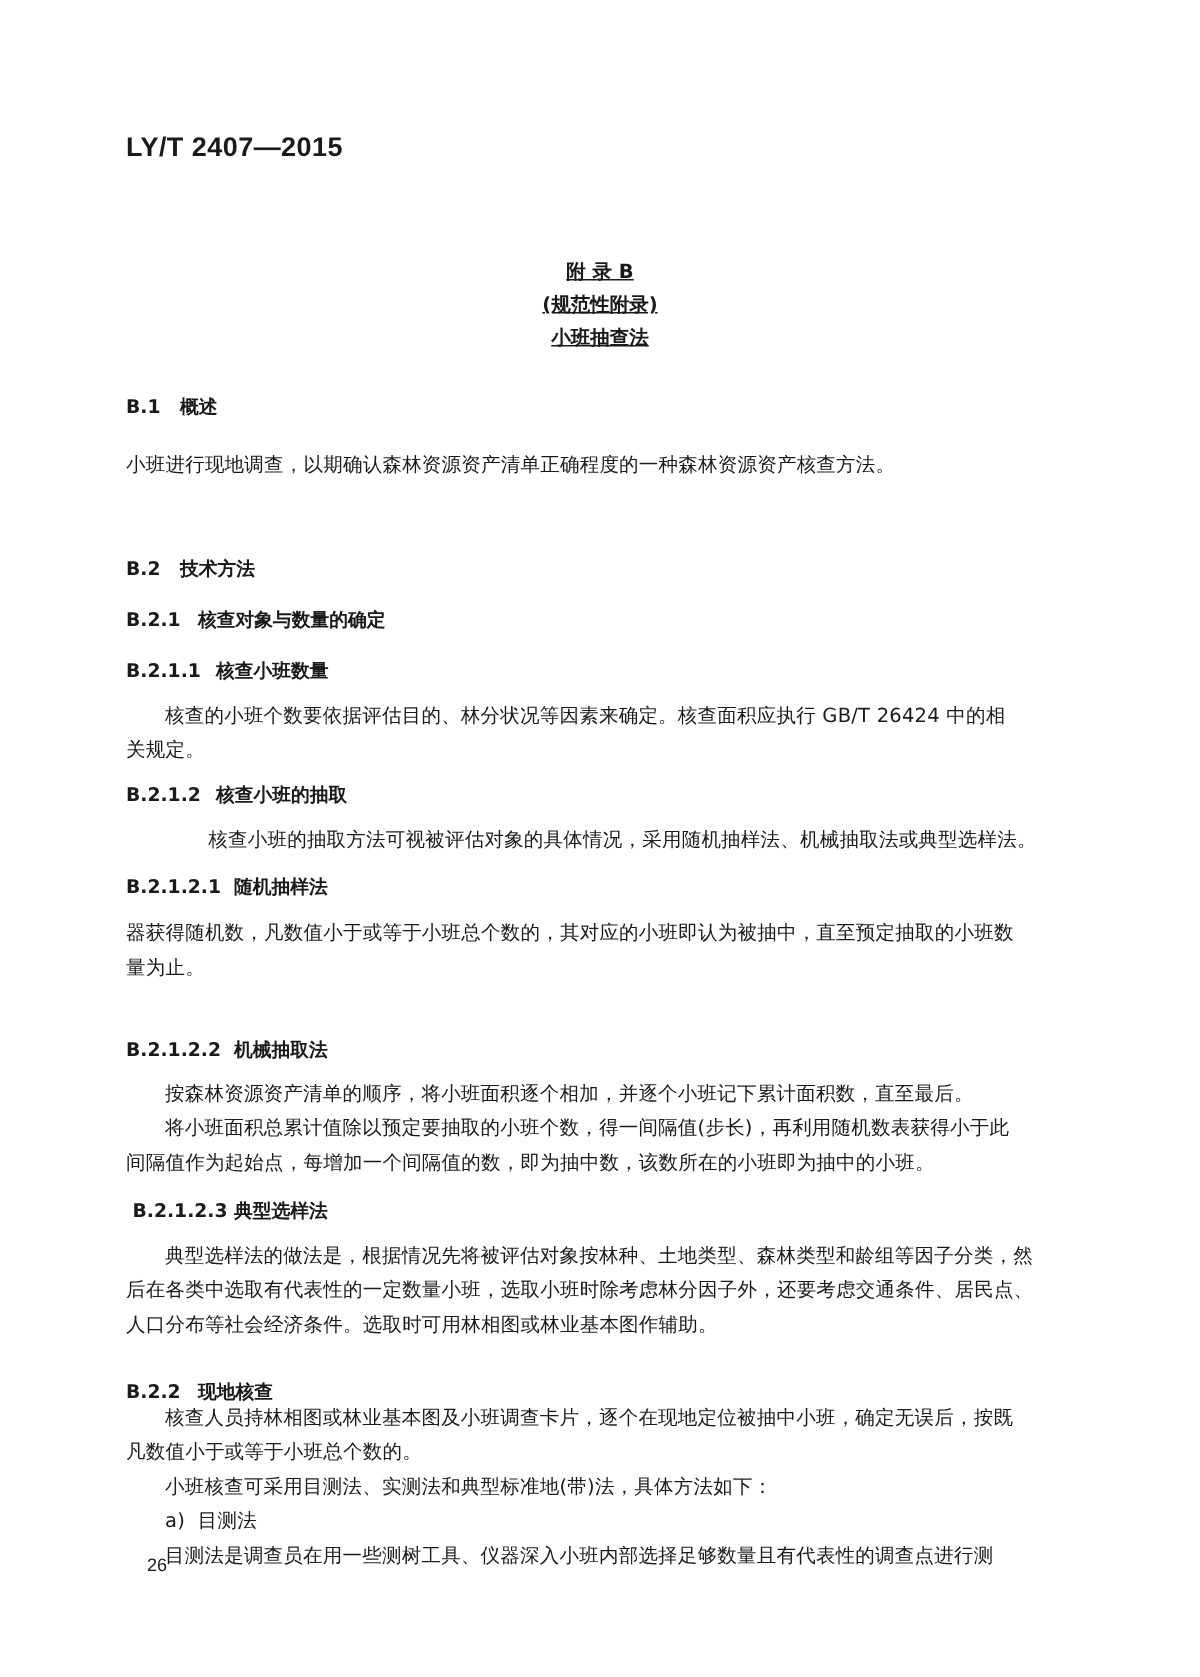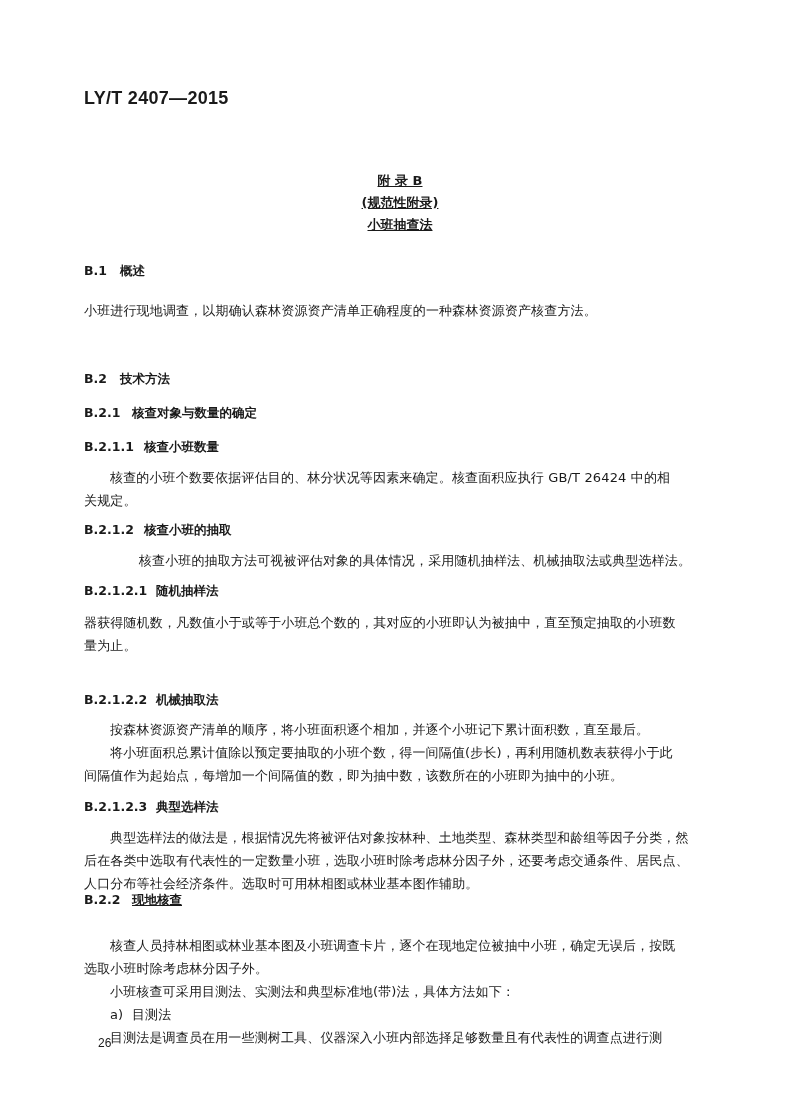--- a/index.html
+++ b/index.html
@@ -71,32 +71,32 @@
 <div class="heading" style="top:692px;">
   <span class="num" style="width:72px;">B.2.1.2.2</span><span>机械抽取法</span>
 </div>
 <div class="para" style="top:718px;">
   <p>按森林资源资产清单的顺序，将小班面积逐个相加，并逐个小班记下累计面积数，直至最后。</p>
   <p>将小班面积总累计值除以预定要抽取的小班个数，得一间隔值(步长)，再利用随机数表获得小于此</p>
   <p class="noindent">间隔值作为起始点，每增加一个间隔值的数，即为抽中数，该数所在的小班即为抽中的小班。</p>
 </div>
 
 <div class="heading" style="top:799px;">
-  <span class="num" style="width:72px;">B.2.1.2.3</span><span>典型选样法</span>
+  <span class="num" style="width:72px;text-align:center;">B.2.1.2.3</span><span>典型选样法</span>
 </div>
 <div class="para" style="top:826px;">
   <p>典型选样法的做法是，根据情况先将被评估对象按林种、土地类型、森林类型和龄组等因子分类，然</p>
   <p class="noindent">后在各类中选取有代表性的一定数量小班，选取小班时除考虑林分因子外，还要考虑交通条件、居民点、</p>
   <p class="noindent">人口分布等社会经济条件。选取时可用林相图或林业基本图作辅助。</p>
 </div>
 
-<div class="heading" style="top:892px;text-decoration:underline;">
+<div class="heading" style="top:920px;">
   <span class="num" style="width:48px;">B.2.2</span><span>现地核查</span>
 </div>
 <div class="para" style="top:934px;">
   <p>核查人员持林相图或林业基本图及小班调查卡片，逐个在现地定位被抽中小班，确定无误后，按既</p>
-  <p class="noindent">选取小班时除考虑林分因子外。</p>
+  <p class="noindent">凡数值小于或等于小班总个数的。</p>
   <p>小班核查可采用目测法、实测法和典型标准地(带)法，具体方法如下：</p>
   <p style="white-space:pre;">a)  目测法</p>
   <p>目测法是调查员在用一些测树工具、仪器深入小班内部选择足够数量且有代表性的调查点进行测</p>
 </div>
 
 <div class="page-num">26</div>
 
 </body></html>

